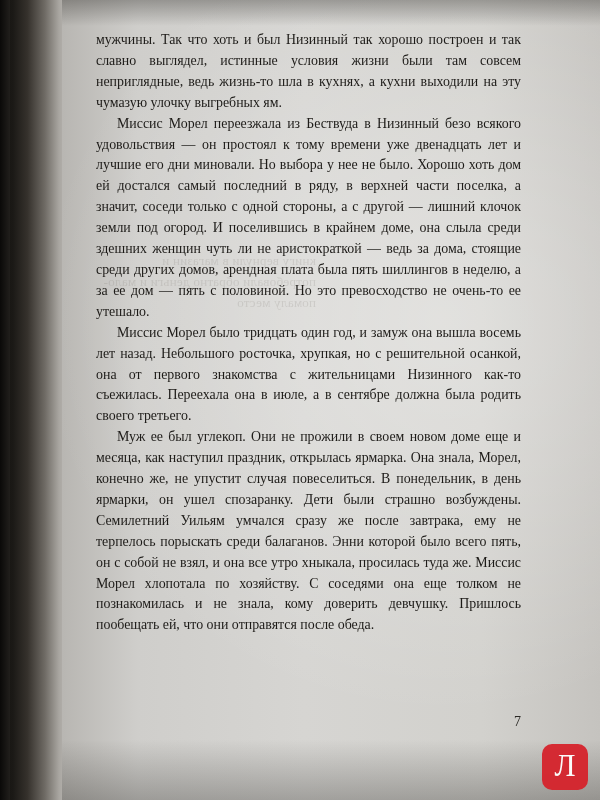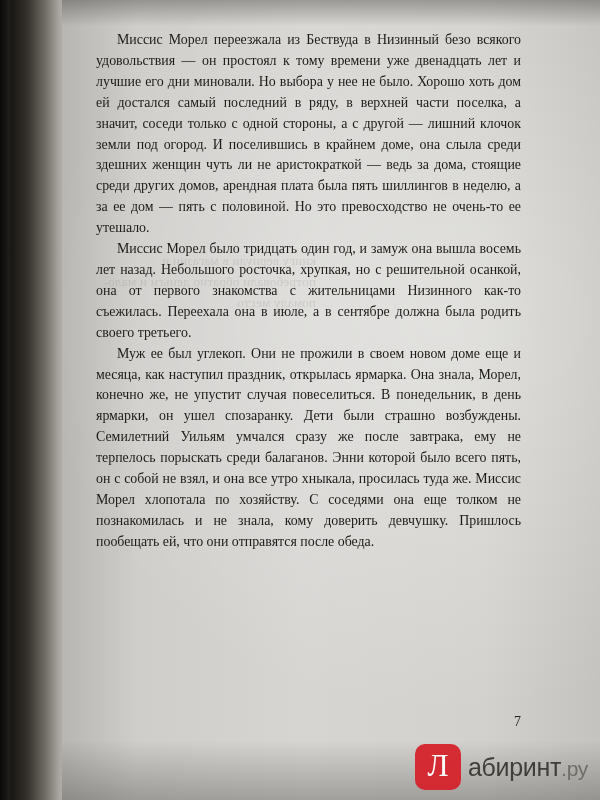--- a/index.html
+++ b/index.html
@@ -135,25 +135,25 @@
 
   <div class="spine"></div>
   <div class="spine-edge"></div>
   <div class="page-sheet"></div>
   <div class="shadow-top"></div>
   <div class="shadow-bottom"></div>
 
   <div class="bleed">книгу вернули в магазин и потребовали обратно деньги и мало-помалу место</div>
 
   <div class="text-block">
+    <p class="no-indent">мужчины. Так что хоть и был Низинный так хорошо построен и так славно выглядел, истинные условия жизни были там совсем неприглядные, ведь жизнь-то шла в кухнях, а кухни выходили на эту чумазую улочку выгребных ям.</p>
     <p>Миссис Морел переезжала из Бествуда в Низинный безо всякого удовольствия — он простоял к тому времени уже двенадцать лет и лучшие его дни миновали. Но выбора у нее не было. Хорошо хоть дом ей достался самый последний в ряду, в верхней части поселка, а значит, соседи только с одной стороны, а с другой — лишний клочок земли под огород. И поселившись в крайнем доме, она слыла среди здешних женщин чуть ли не аристократкой — ведь за дома, стоящие среди других домов, арендная плата была пять шиллингов в неделю, а за ее дом — пять с половиной. Но это превосходство не очень-то ее утешало.</p>
     <p>Миссис Морел было тридцать один год, и замуж она вышла восемь лет назад. Небольшого росточка, хрупкая, но с решительной осанкой, она от первого знакомства с жительницами Низинного как-то съежилась. Переехала она в июле, а в сентябре должна была родить своего третьего.</p>
     <p>Муж ее был углекоп. Они не прожили в своем новом доме еще и месяца, как наступил праздник, открылась ярмарка. Она знала, Морел, конечно же, не упустит случая повеселиться. В понедельник, в день ярмарки, он ушел спозаранку. Дети были страшно возбуждены. Семилетний Уильям умчался сразу же после завтрака, ему не терпелось порыскать среди балаганов. Энни которой было всего пять, он с собой не взял, и она все утро хныкала, просилась туда же. Миссис Морел хлопотала по хозяйству. С соседями она еще толком не познакомилась и не знала, кому доверить девчушку. Пришлось пообещать ей, что они отправятся после обеда.</p>
   </div>
 
   <div class="folio">7</div>
 
   <div class="watermark">
     <div class="wm-badge">Л</div>
-    <div class="wm-text"><span>абиринт</span><span class="dom">.ру</span></div>
   </div>
 
 </div>
 
 </body></html>

